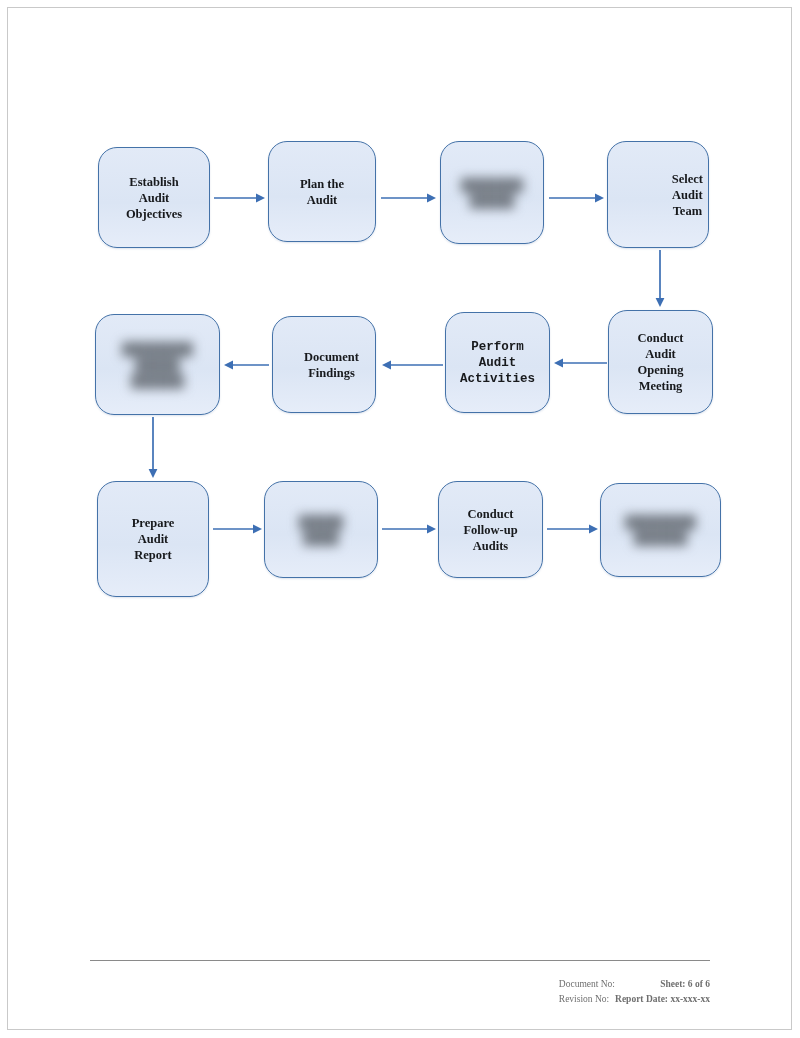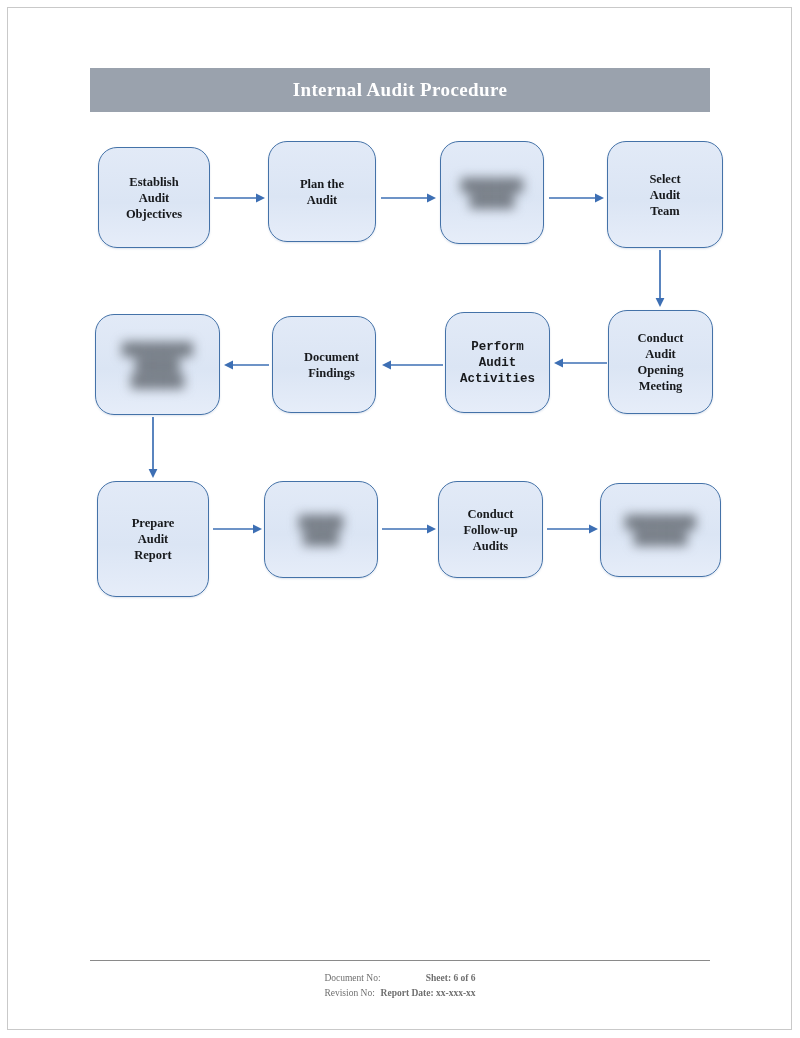--- a/index.html
+++ b/index.html
@@ -97,60 +97,57 @@
     left: 90px; top: 960px;
     width: 620px;
   }
   #footer-rule {
     width: 100%;
     height: 1px;
     background: #8a8a8a;
   }
   #footer-cols {
     display: flex;
-    justify-content: center;
-    margin-top: 10px;
+    justify-content: flex-end;
+    margin-top: 16px;
   }
   #footer .f-left, #footer .f-right {
     font-size: 9.5px;
     color: #6f6f6f;
     line-height: 1.55;
   }
   #footer .f-right { text-align: right; font-weight: bold; }
 </style>
 </head>
 <body>
 
 <div id="page">
 
   <div id="page-border"></div>
 
-  <div id="title-banner">
-    <span class="title-text">Internal Audit Procedure</span>
-  </div>
 
   <div id="flowchart">
 
     <div class="node" style="left:98px;  top:147px; width:112px; height:101px;">
       <span class="node-label">Establish
 Audit
 Objectives</span>
     </div>
 
     <div class="node" style="left:268px; top:141px; width:108px; height:101px;">
       <span class="node-label">Plan the
 Audit</span>
     </div>
 
     <div class="node redacted" style="left:440px; top:141px; width:104px; height:103px;">
       <span class="node-label">███████
 █████</span>
     </div>
 
-    <div class="node" style="left:607px; top:141px; width:116px; height:107px;">
+    <div class="node" style="left:607px; top:141px; width:102px; height:107px;justify-content:flex-end;">
       <span class="node-label">Select
 Audit
 Team</span>
     </div>
 
     <div class="node redacted" style="left:95px;  top:314px; width:125px; height:101px;">
       <span class="node-label">████████
 █████
 ██████</span>
     </div>

